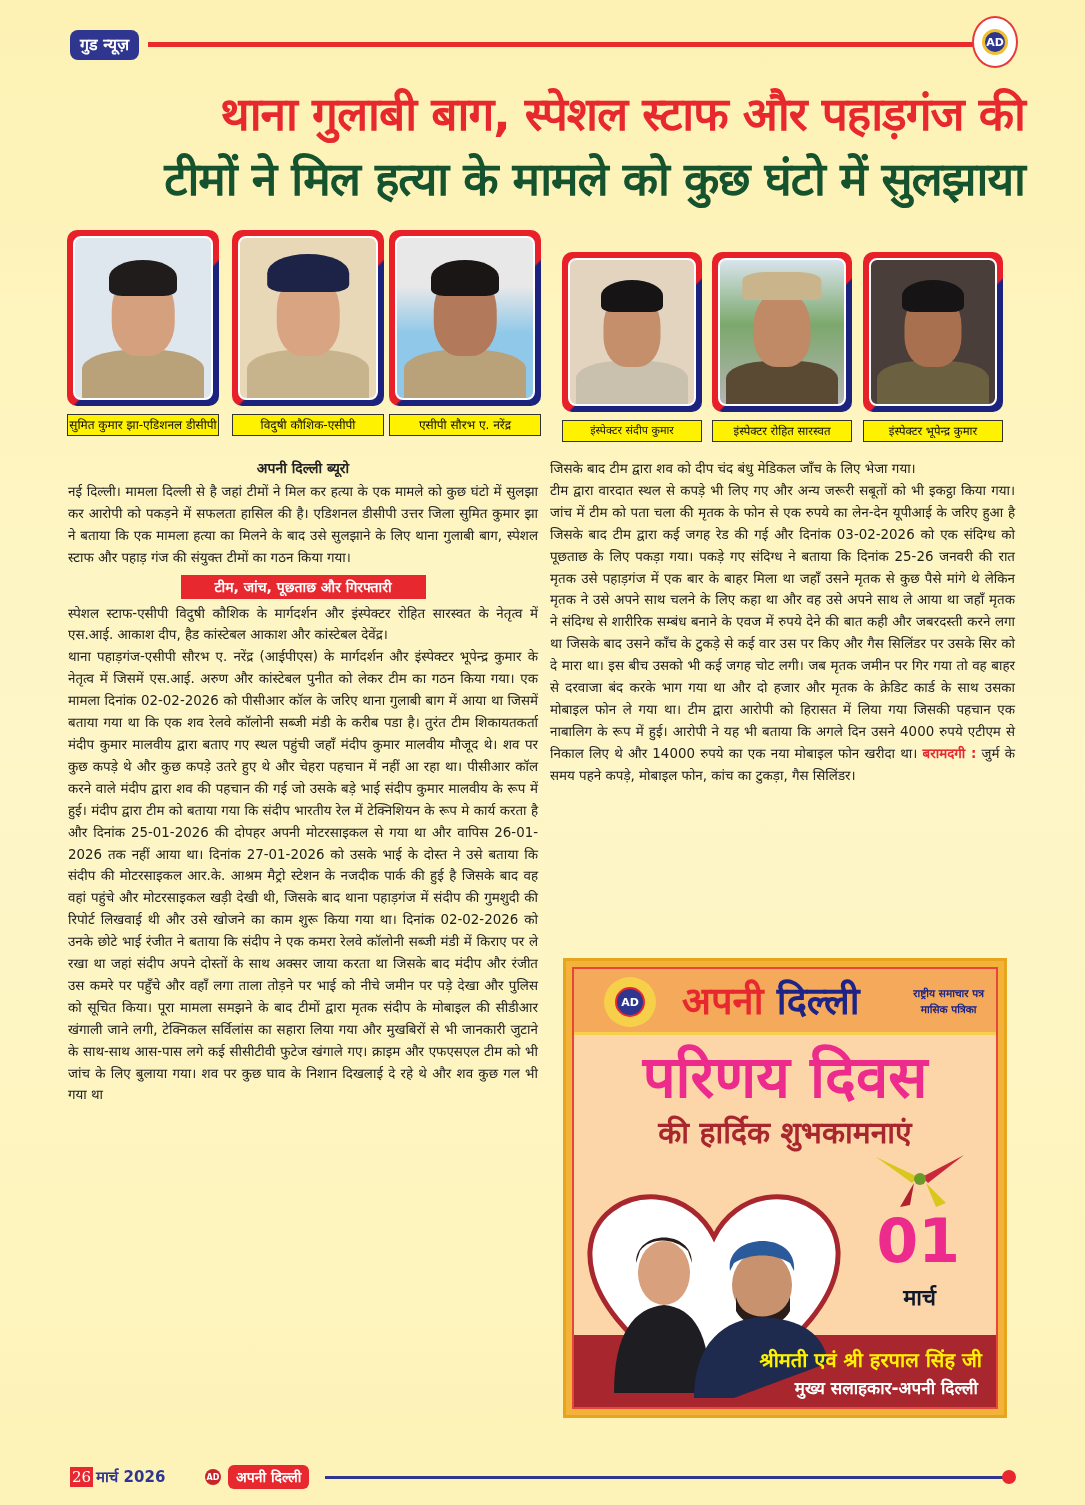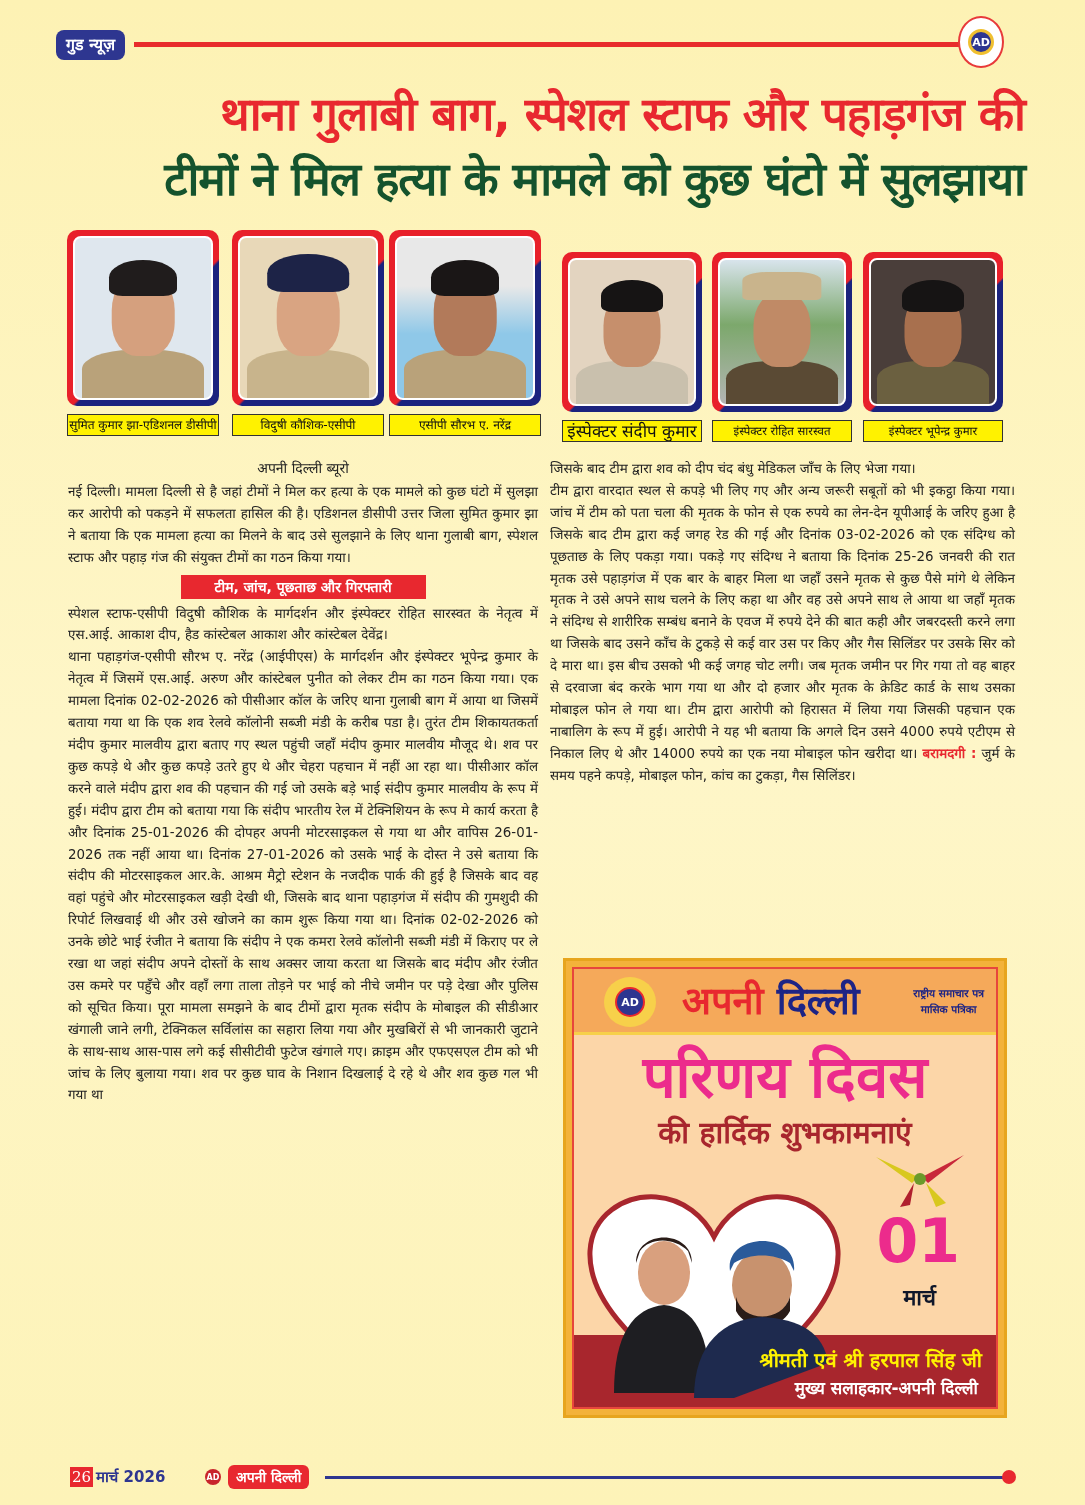--- a/index.html
+++ b/index.html
@@ -6,21 +6,21 @@
   html, body { width: 1085px; height: 1505px; }
   body {
     background: #fdf3b8;
     background: linear-gradient(180deg, #fdf2b4 0%, #fef6c8 50%, #fdf3b8 100%);
     font-family: "DejaVu Sans", sans-serif;
     color: #222;
     position: relative;
     overflow: hidden;
   }
   
-  .topbar { position: absolute; left: 56px; top: 30px; width: 948px; height: 30px; }
+  .topbar { position: absolute; left: 70px; top: 30px; width: 948px; height: 30px; }
   .section-tag {
     position: absolute; left: 0; top: 0; height: 30px; padding: 0 10px;
     background: #2e3690; color: #fff; border-radius: 8px;
     font: bold 16px "DejaVu Sans", sans-serif; line-height: 30px;
   }
   .topline { position: absolute; left: 78px; right: 42px; top: 12px; height: 5px; background: #e82c2c; }
   .logo-badge {
     position: absolute; right: 0; top: -14px; width: 46px; height: 52px;
     border-radius: 50%; background: #fff; border: 2px solid #e83a3a;
     display: flex; align-items: center; justify-content: center;
@@ -67,21 +67,21 @@
   .caption {
     margin-top: 8px; height: 22px; background: #fff200; border: 1px solid #333;
     font: 12px "DejaVu Sans", sans-serif; line-height: 20px; text-align: center; color: #111;
     white-space: nowrap; overflow: hidden;
   }
 
   
   .col { position: absolute; top: 458px; width: 470px; font: 13.4px "DejaVu Sans", sans-serif; line-height: 21.9px; color: #222; text-align: justify; }
   .col-left { left: 68px; }
   .col-right { left: 550px; width: 465px; }
-  .byline { text-align: center; font-weight: normal; font-size: 14px; margin-bottom: 1px; }
+  .byline { text-align: center; font-weight: bold; font-size: 14px; margin-bottom: 1px; }
   .subhead {
     display: block; width: 245px; margin: 6px auto 4px auto; background: #e8282f; color: #fff;
     text-align: center; font: bold 14px "DejaVu Sans", sans-serif; line-height: 24px;
   }
   .col p { margin: 0; }
   .red { color: #e8282f; font-weight: bold; }
 
   
   .ad {
     position: absolute; left: 563px; top: 958px; width: 444px; height: 460px;
@@ -168,21 +168,21 @@
     <div class="caption">एसीपी सौरभ ए. नरेंद्र</div>
   </div>
   <div class="photo-card" style="left:497px;top:22px;width:140px">
     <div class="photo-frame" style="width:140px;height:160px">
       <div class="photo-img" style="background:#e3d4c0">
         <div class="body" style="background:#c9c0ad"></div>
           <div class="head" style="background:#c68f6c"></div>
           <div class="hair" style="background:#161414"></div>
       </div>
     </div>
-    <div class="caption" style="font-size:17px">इंस्पेक्टर संदीप कुमार</div>
+    <div class="caption" style="font-size:11px">इंस्पेक्टर संदीप कुमार</div>
   </div>
   <div class="photo-card" style="left:647px;top:22px;width:140px">
     <div class="photo-frame" style="width:140px;height:160px">
       <div class="photo-img" style="background:linear-gradient(180deg,#d8e4ec 0%,#7ca86c 45%,#b4b4b4 100%)">
         <div class="body" style="background:#5a4a34"></div>
           <div class="head" style="background:#c08a66"></div>
           <div class="hair" style="background:#c9b48c;top:8%;height:20%;width:64%;border-radius:30% 30% 10% 10%"></div>
       </div>
     </div>
     <div class="caption" style="font-size:11.5px">इंस्पेक्टर रोहित सारस्वत</div>

